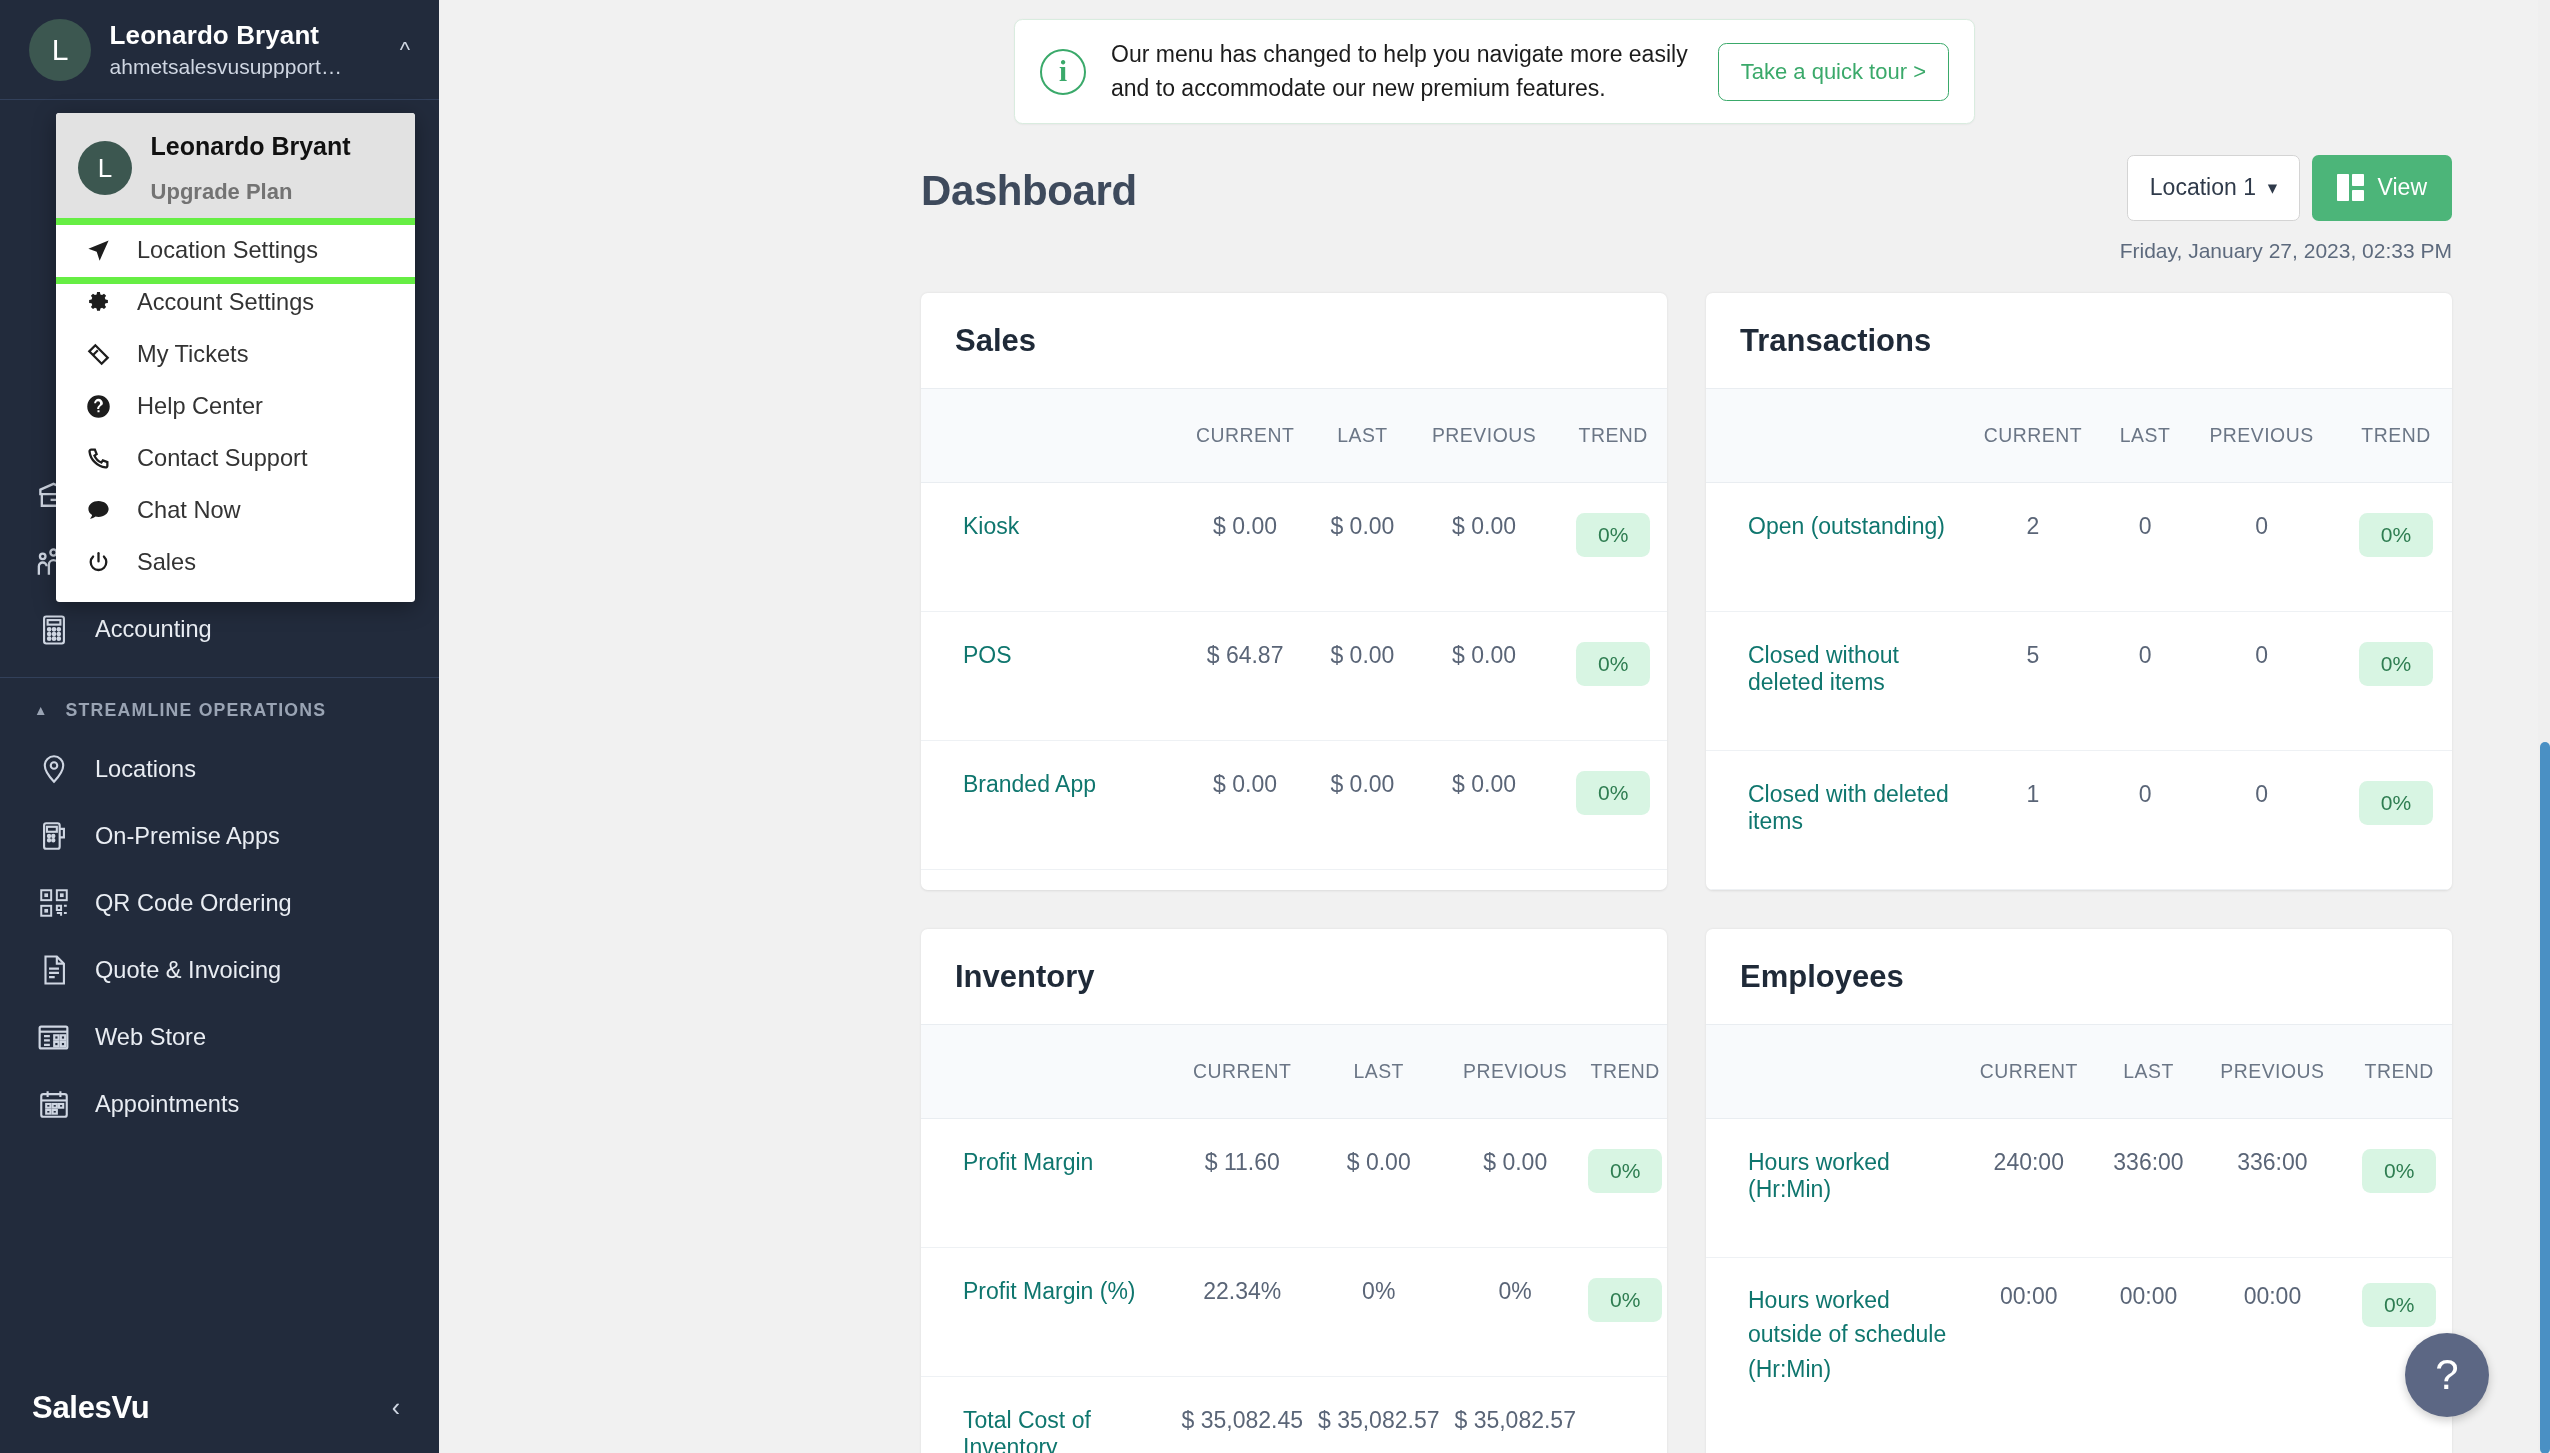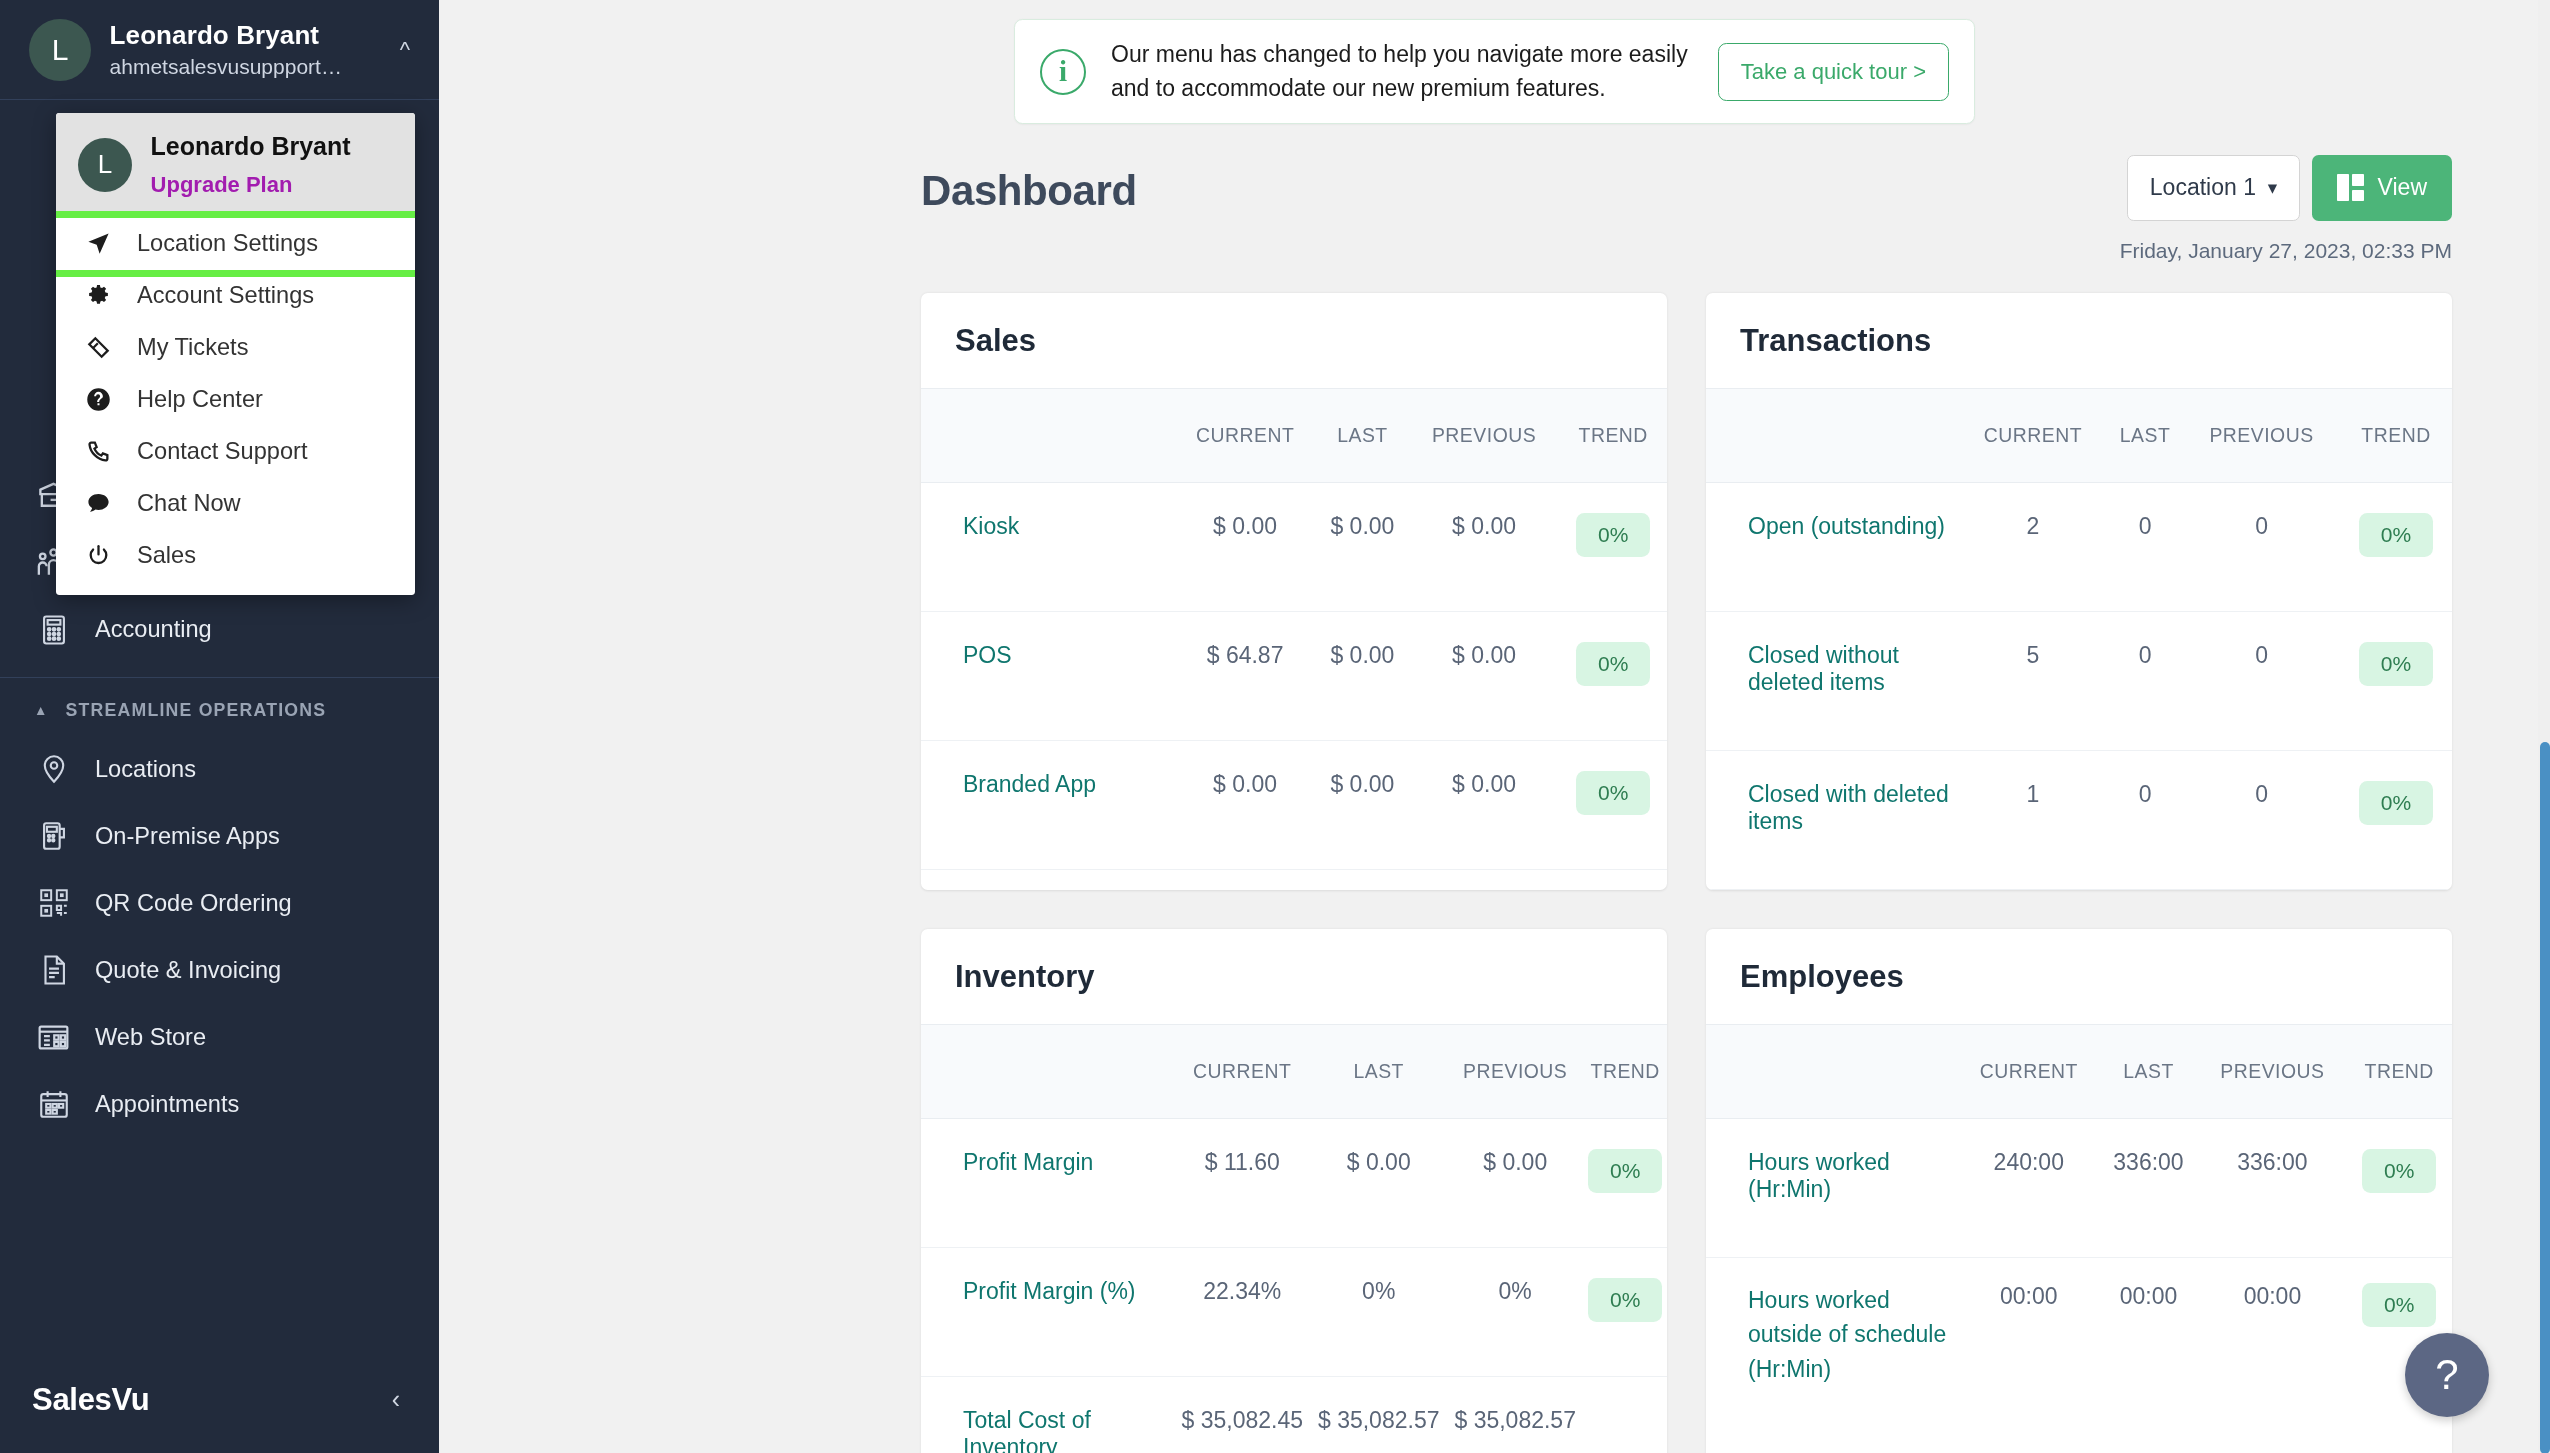--- a/index.html
+++ b/index.html
@@ -40,40 +40,40 @@
   .sb-group-head .tri { font-size: 13.5px; color: #9aa4b4; }
   .sb-item {
     display: flex; align-items: center; gap: 22px; height: 67px;
     padding: 0 34px; color: #e9edf3; font-size: 23.6px; cursor: pointer;
   }
   .sb-item .ico { width: 39px; height: 39px; flex: 0 0 39px; display: flex;
     align-items: center; justify-content: center; color: #cfd6e2; }
   .sb-divider { height: 0.8px; background: #32405a; margin: 13.5px 0 0 0; }
 
   .sb-footer {
-    position: absolute; left: 0; bottom: 8px; width: 439px; height: 93px;
+    position: absolute; left: 0; bottom: 0; width: 439px; height: 93px;
     display: flex; align-items: center; justify-content: space-between;
     padding: 0 39px 0 32px; background: #222b3c;
   }
   .sb-logo { font-size: 31px; font-weight: 700; color: #fff; letter-spacing: -0.3px; }
   .sb-footer-arrow { color: #cfd6e2; font-size: 25px; }
 
   
   .acct-menu {
     position: absolute; left: 56px; top: 113px; width: 359px;
     background: #fff; border-radius: 3.4px;
     box-shadow: 0 5px 22px rgba(0,0,0,.35); z-index: 50; overflow: hidden;
   }
   .acct-head {
     background: #e2e2e2; display: flex; align-items: center; gap: 18.6px;
     padding: 18.6px 22px 20px 22px;
   }
   .acct-head .avatar { width: 54px; height: 54px; flex: 0 0 54px; font-size: 26px; }
   .acct-name { font-size: 25px; font-weight: 700; color: #111; }
-  .acct-upgrade { font-size: 22px; font-weight: 700; color: #a21caf; margin-top: 11px; }
+  .acct-upgrade { font-size: 22px; font-weight: 700; color: #737373; margin-top: 18px; }
   .acct-item {
     display: flex; align-items: center; gap: 22px; height: 52px;
     padding: 0 25px; color: #333; font-size: 23.6px; background: #fff; cursor: pointer;
   }
   .acct-item .ico { width: 34px; flex: 0 0 34px; display: flex;
       align-items: center; justify-content: center; color: #222; }
   .acct-item.highlighted {
     outline: 7.6px solid #66ee44; outline-offset: -0.8px;
     position: relative; z-index: 3; background: #fff;
   }

